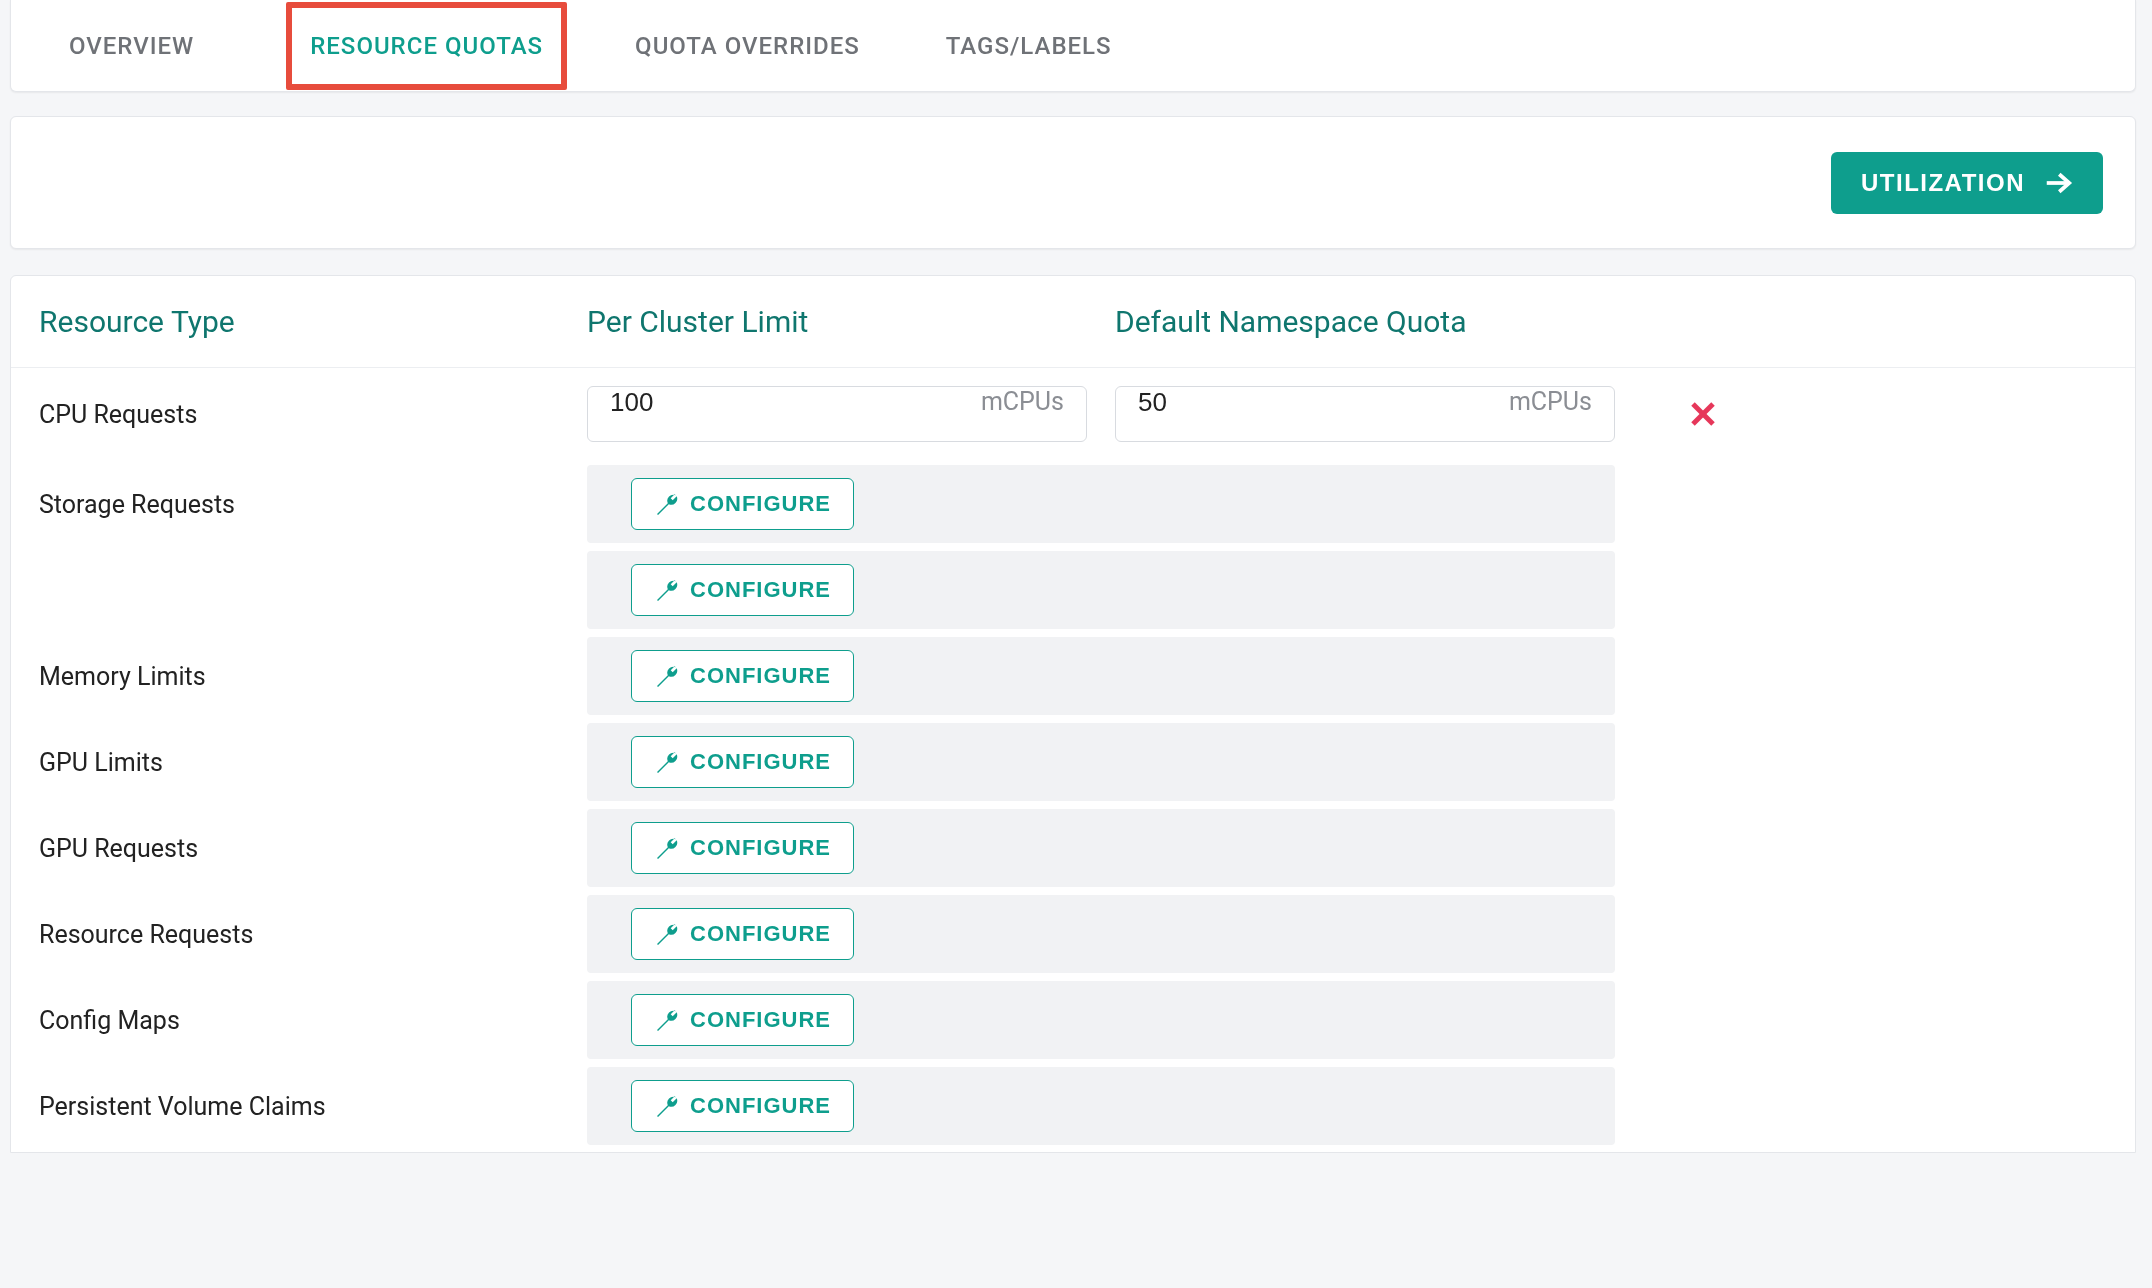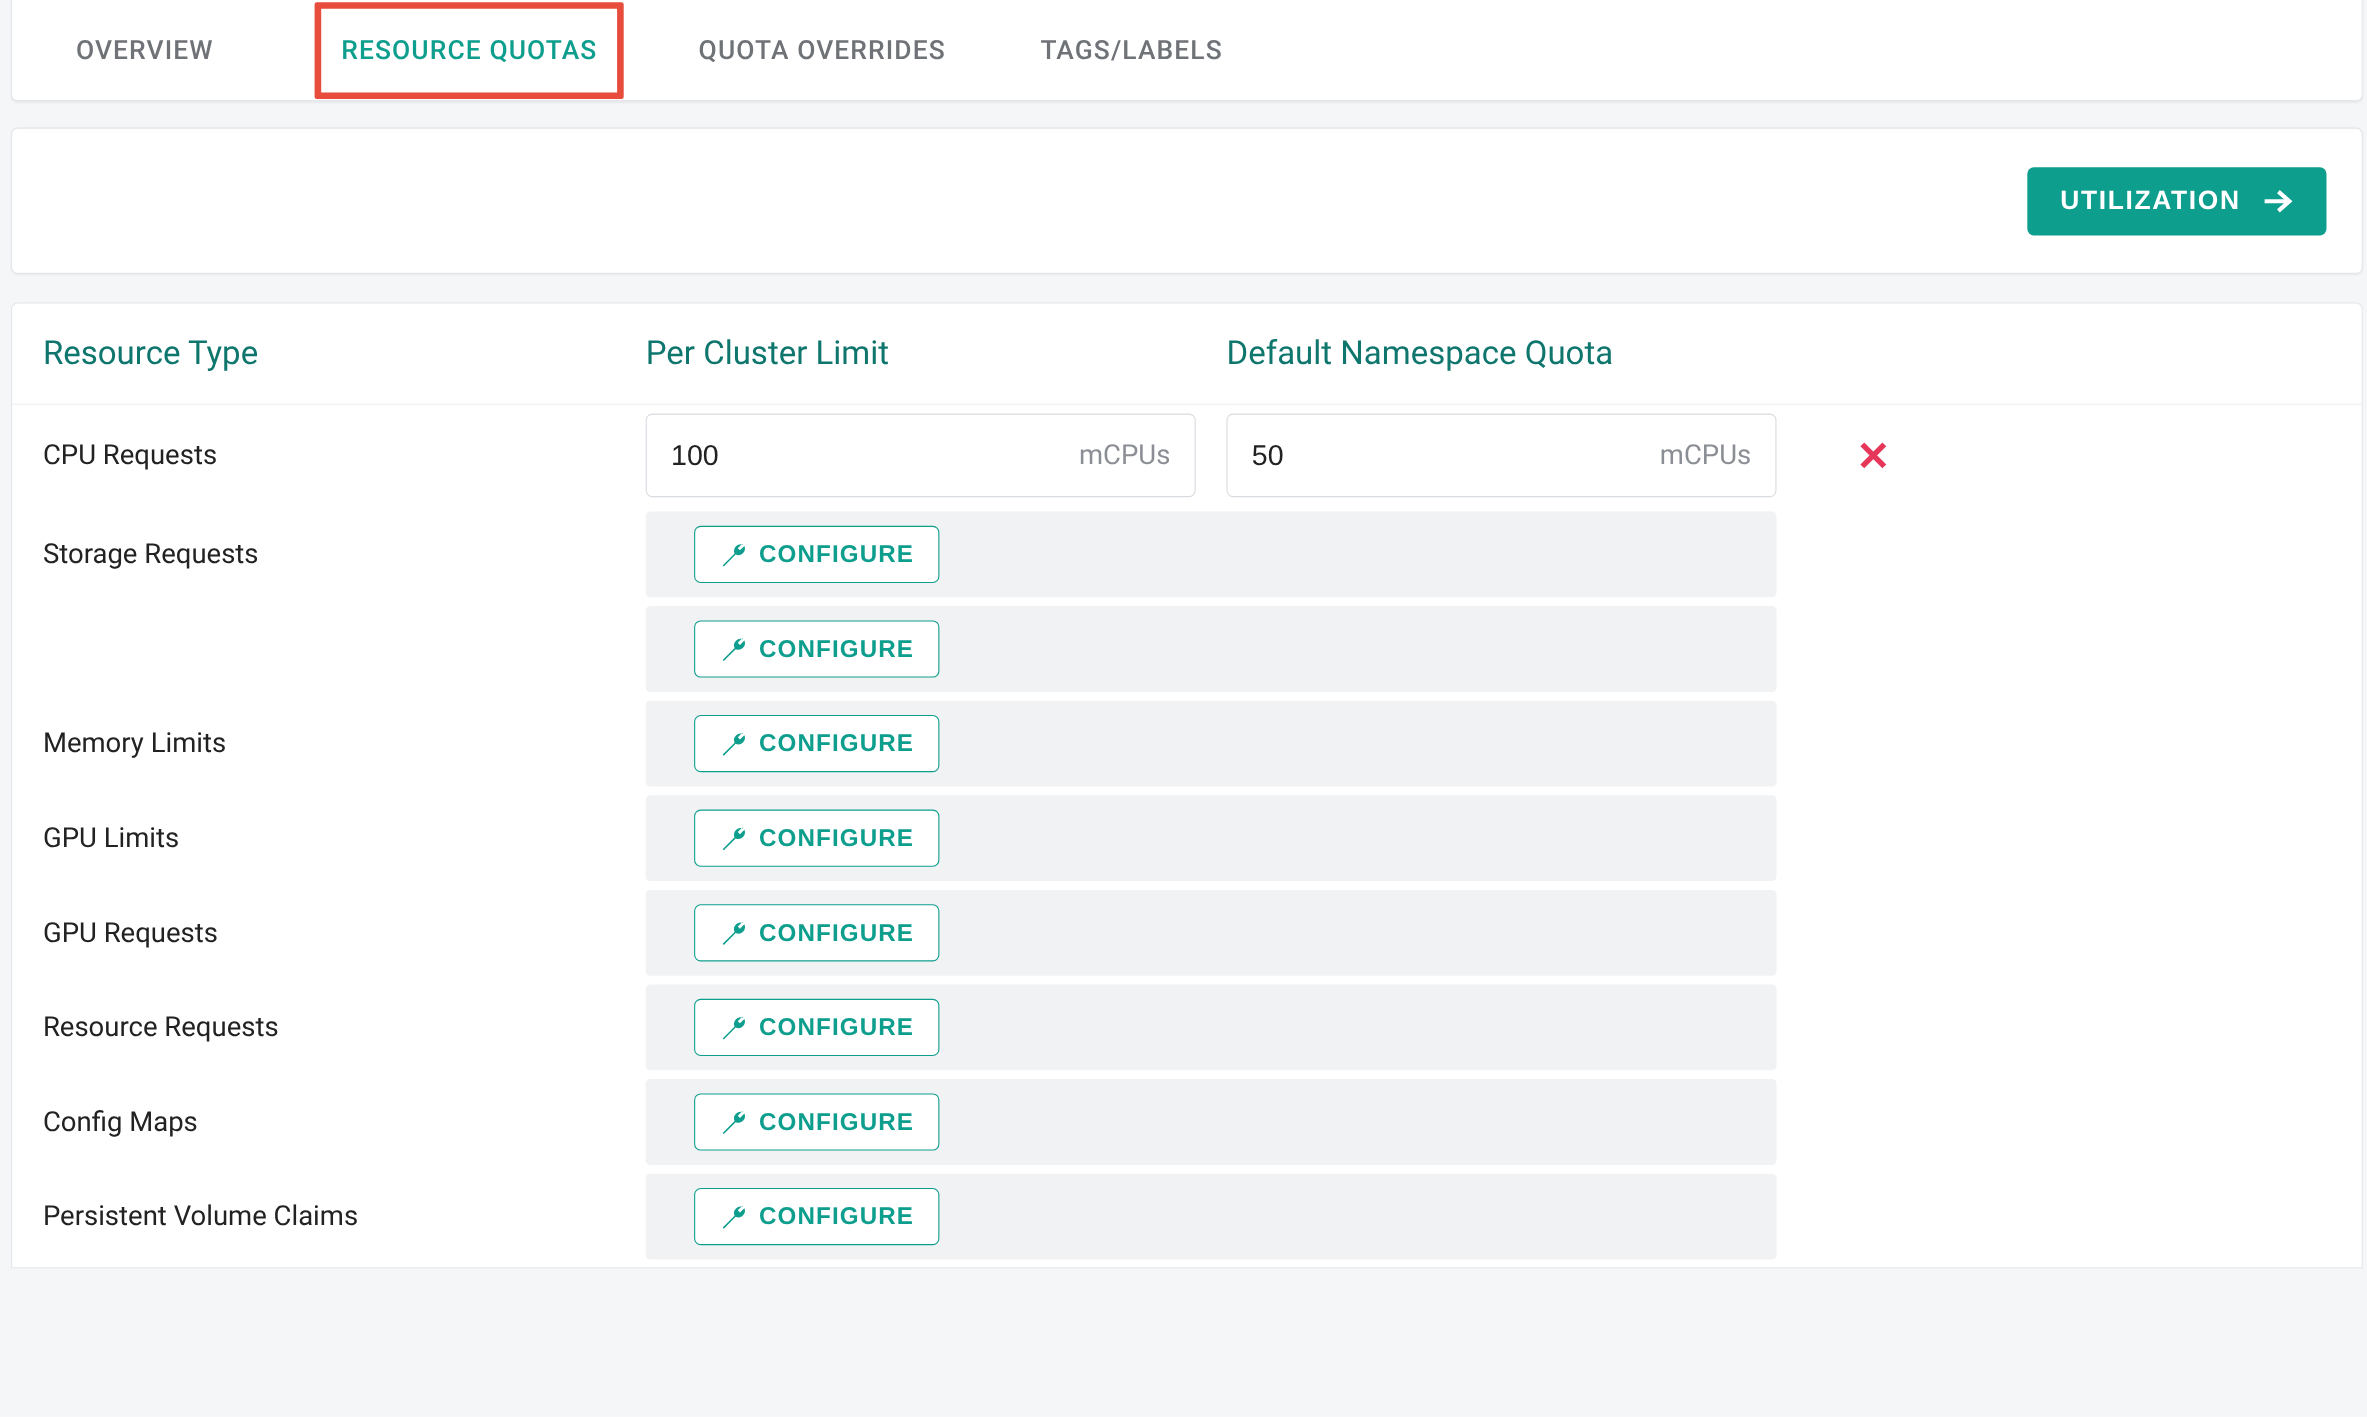--- a/index.html
+++ b/index.html
@@ -1,17 +1,17 @@
 <!DOCTYPE html>
 <html><head>
 <meta charset="utf-8">
 <style>
   * { box-sizing: border-box; margin: 0; padding: 0; }
   html, body { width: 2152px; background: #f5f6f8; font-family: -apple-system, BlinkMacSystemFont, "Segoe UI", Roboto, "Helvetica Neue", Arial, sans-serif; color: #202124; }
-  .page { padding: 0 4px 40px 10px; }
+  .page { padding: 0 16px 40px 10px; }
 
   
   .tabstrip {
     background: #fff;
     border: 1px solid #e4e6ea;
     border-top: none;
     border-radius: 0 0 6px 6px;
     box-shadow: 0 1px 2px rgba(0,0,0,.06);
     display: flex;
     align-items: center;
@@ -85,24 +85,24 @@
     height: 92px;
     border-bottom: 1px solid #eceef1;
   }
   .th { font-size: 30px; font-weight: 400; color: #0f766e; }
   .row { height: 92px; }
   .rt-label { font-size: 25px; color: #222; }
 
   
   .numcell {
     display: flex;
-    align-items: center;
+    align-items: flex-start;
     border: 1px solid #d8dbe0;
     border-radius: 6px;
-    height: 76px;
+    height: 56px;
     background: #fff;
     padding: 0 22px;
     gap: 10px;
   }
   .numcell input {
     flex: 1;
     border: none;
     outline: none;
     font-size: 26px;
     color: #222;

